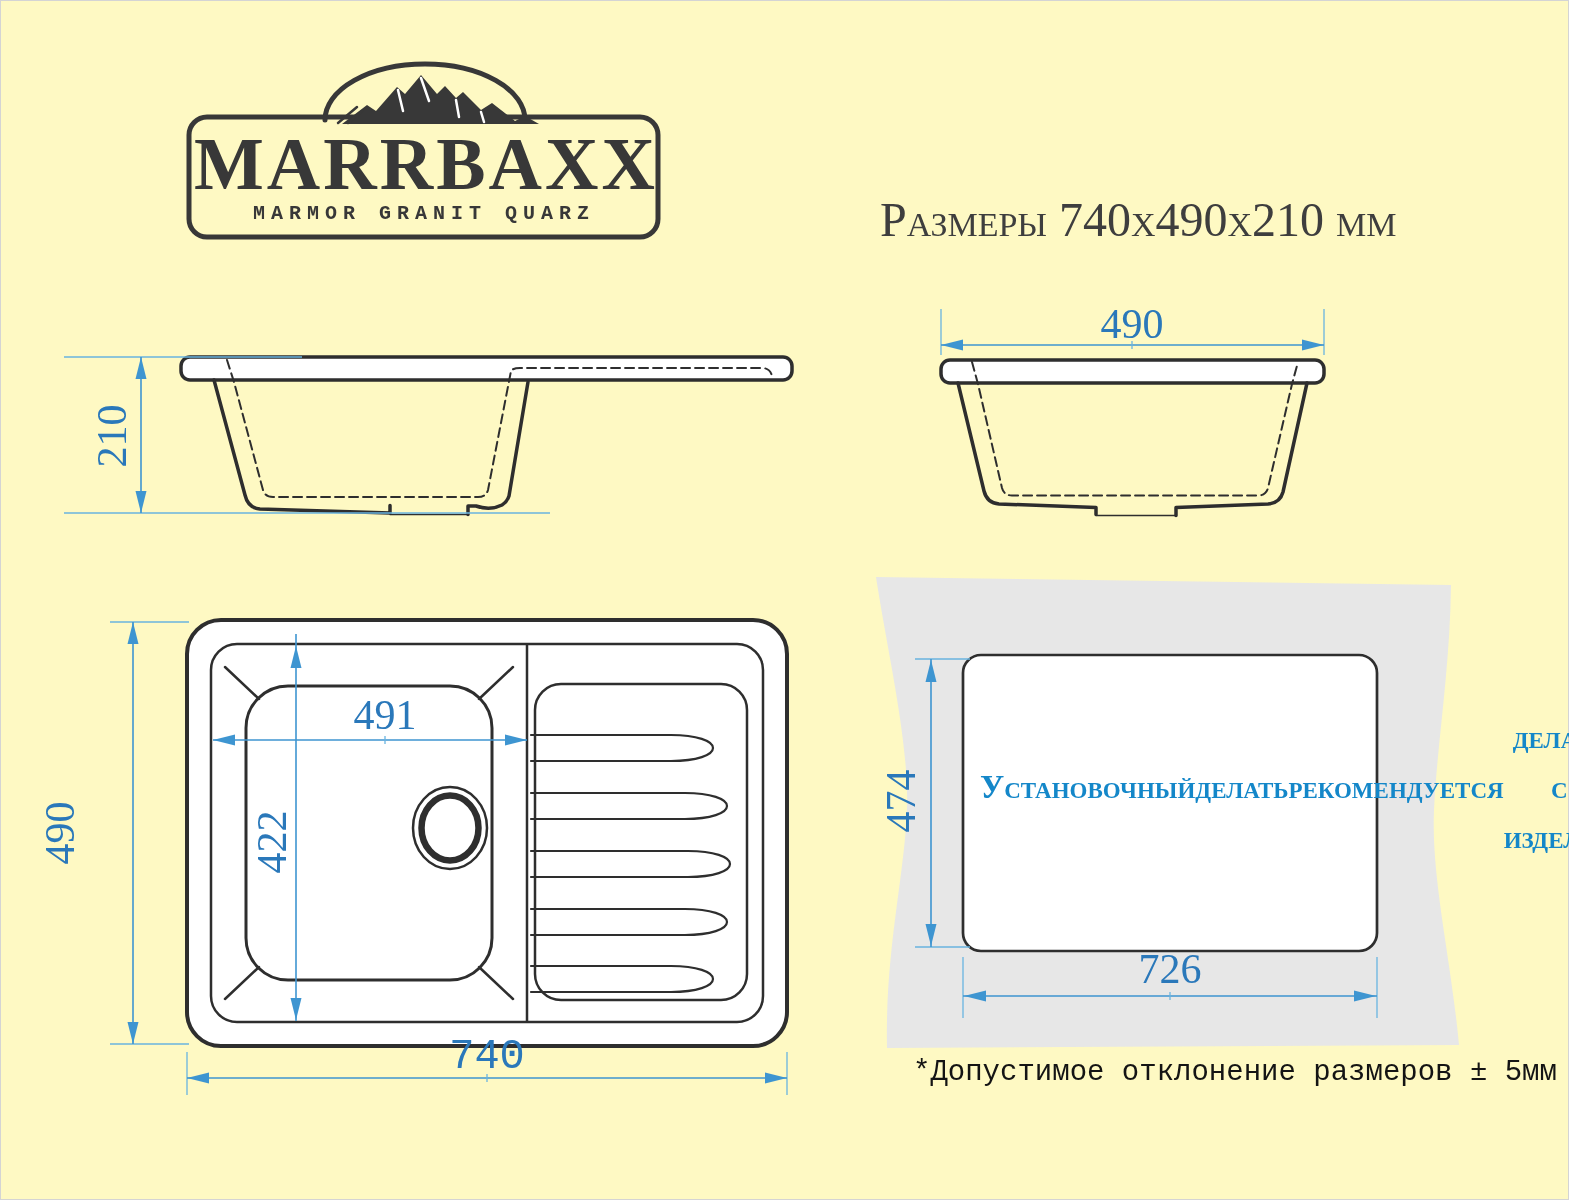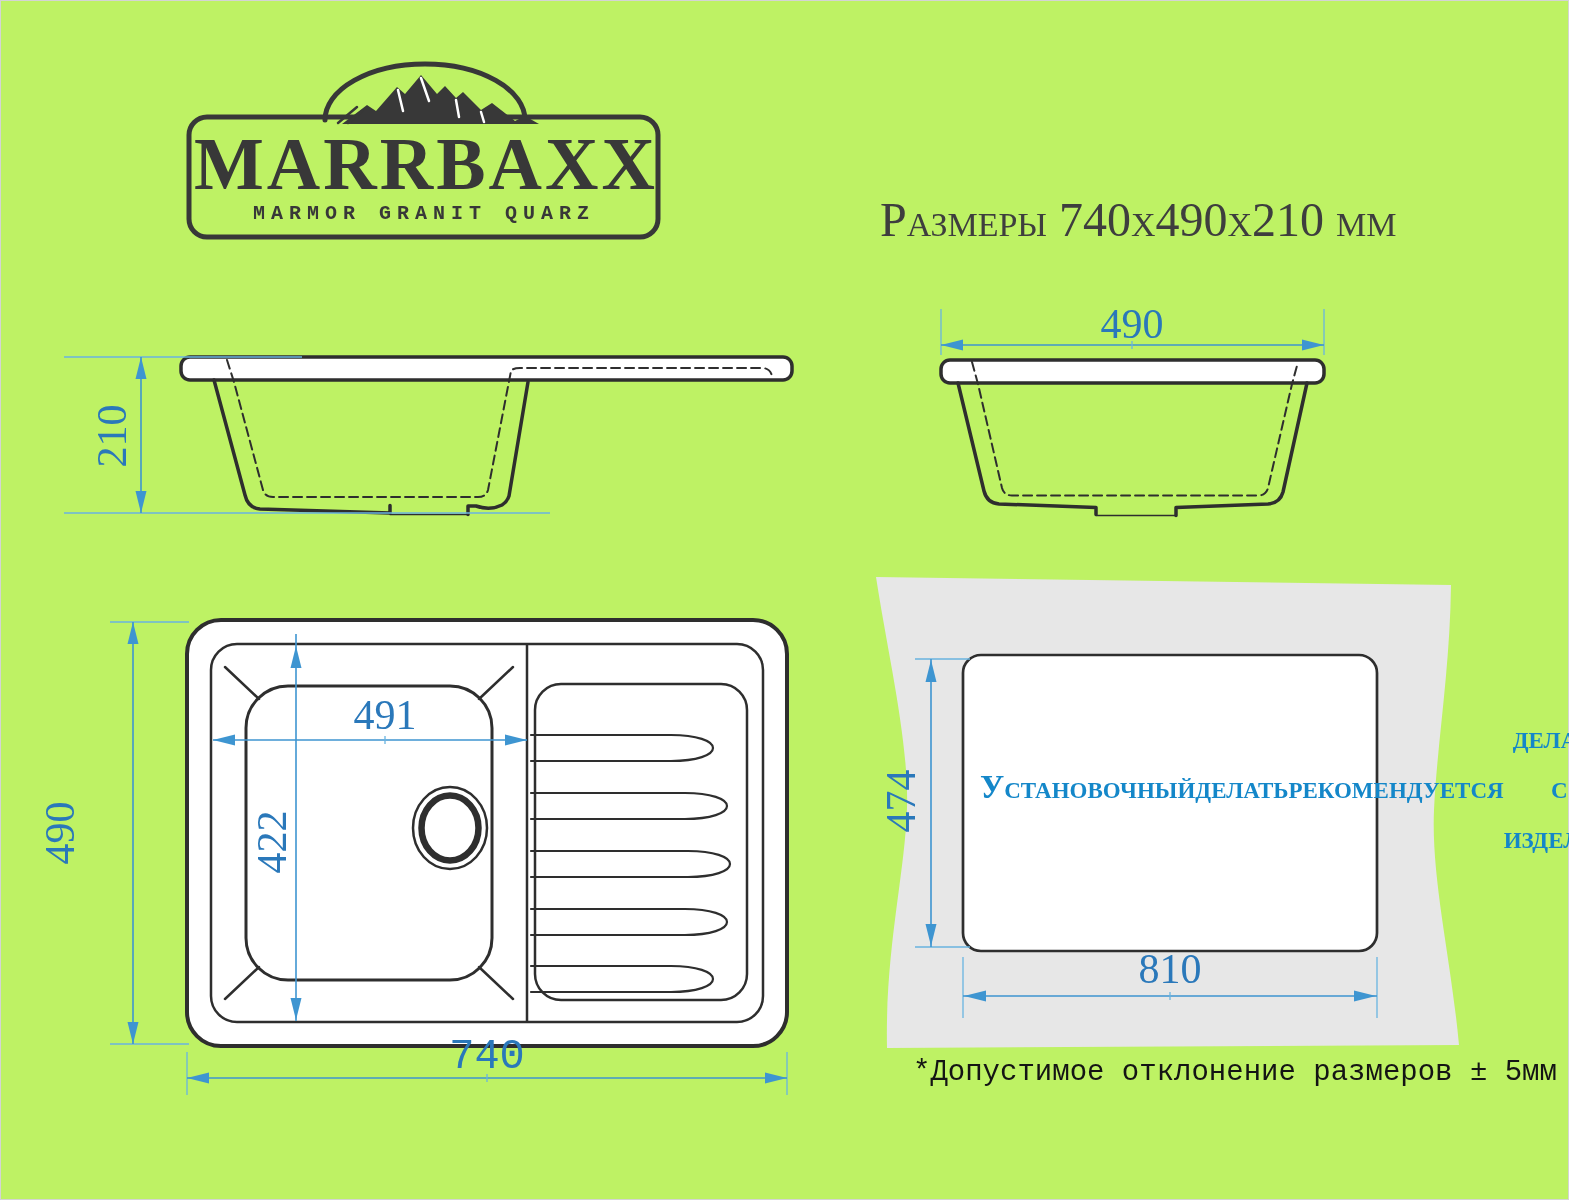--- a/index.html
+++ b/index.html
@@ -1,17 +1,17 @@
 <!DOCTYPE html>
 <html style="--line: #2e2e2e; --logo: #383838; --title-text: #3e3e3e; --note-text: #141414; --dimension: #3e95d1; --dimension-ext: #69b4e0; --dimension-text: #2a78ba; --cutout-text: #1487c9; --countertop-fill: #e7e7e7;"><head>
 <meta charset="utf-8">
 <style>
   html,body{margin:0;padding:0;background:#fff;}
   .stage{
-    position:relative;width:1569px;height:1200px;background:#bef264;
+    position:relative;width:1569px;height:1200px;background:#fef9c3;
     font-family:"Liberation Serif",serif;overflow:hidden;
     box-shadow:inset 0 0 0 1px #d4d4d4;
   }
   svg.art{position:absolute;left:0;top:0;width:1569px;height:1200px;display:block;}
   
   .ln{stroke:var(--line,#2e2e2e);fill:none;stroke-linecap:round;stroke-linejoin:round;}
   .lnf{stroke:var(--line,#2e2e2e);fill:#ffffff;stroke-linejoin:round;}
   .dash{stroke-dasharray:9 5;}
   .logo-ln{stroke:var(--logo,#383838);fill:none;stroke-linecap:round;}
   .logo-fill{fill:var(--logo,#383838);}
@@ -152,21 +152,21 @@
 
   <div class="ovl dim-label rot" style="left:67px;top:413px;width:90px;">210</div>
   <div class="ovl dim-label" style="left:1072px;top:301px;width:120px;">490</div>
 
   <div class="ovl dim-label rot" style="left:15px;top:810px;width:90px;">490</div>
   <div class="ovl dim-label" style="left:320px;top:692px;width:130px;">491</div>
   <div class="ovl dim-label rot" style="left:227px;top:819px;width:90px;">422</div>
   <div class="ovl dim-label" style="left:427px;top:1034px;width:120px;font-family:Liberation Mono, monospace;">740</div>
 
   <div class="ovl dim-label rot" style="left:856px;top:778px;width:90px;">474</div>
-  <div class="ovl dim-label" style="left:1110px;top:946px;width:120px;">810</div>
+  <div class="ovl dim-label" style="left:1110px;top:946px;width:120px;">726</div>
 
   <div class="cutout-note" style="left:980px;top:712px;width:380px;">
     <div>Установочный</div>
     <div>делать</div>
     <div>рекомендуется</div>
     <div>делать с изделия</div>
   </div>
 
   <div class="ovl footnote" style="left:913px;top:1056px;font-family:Liberation Mono, monospace;">*Допустимое отклонение размеров  ± 5мм</div>
 

